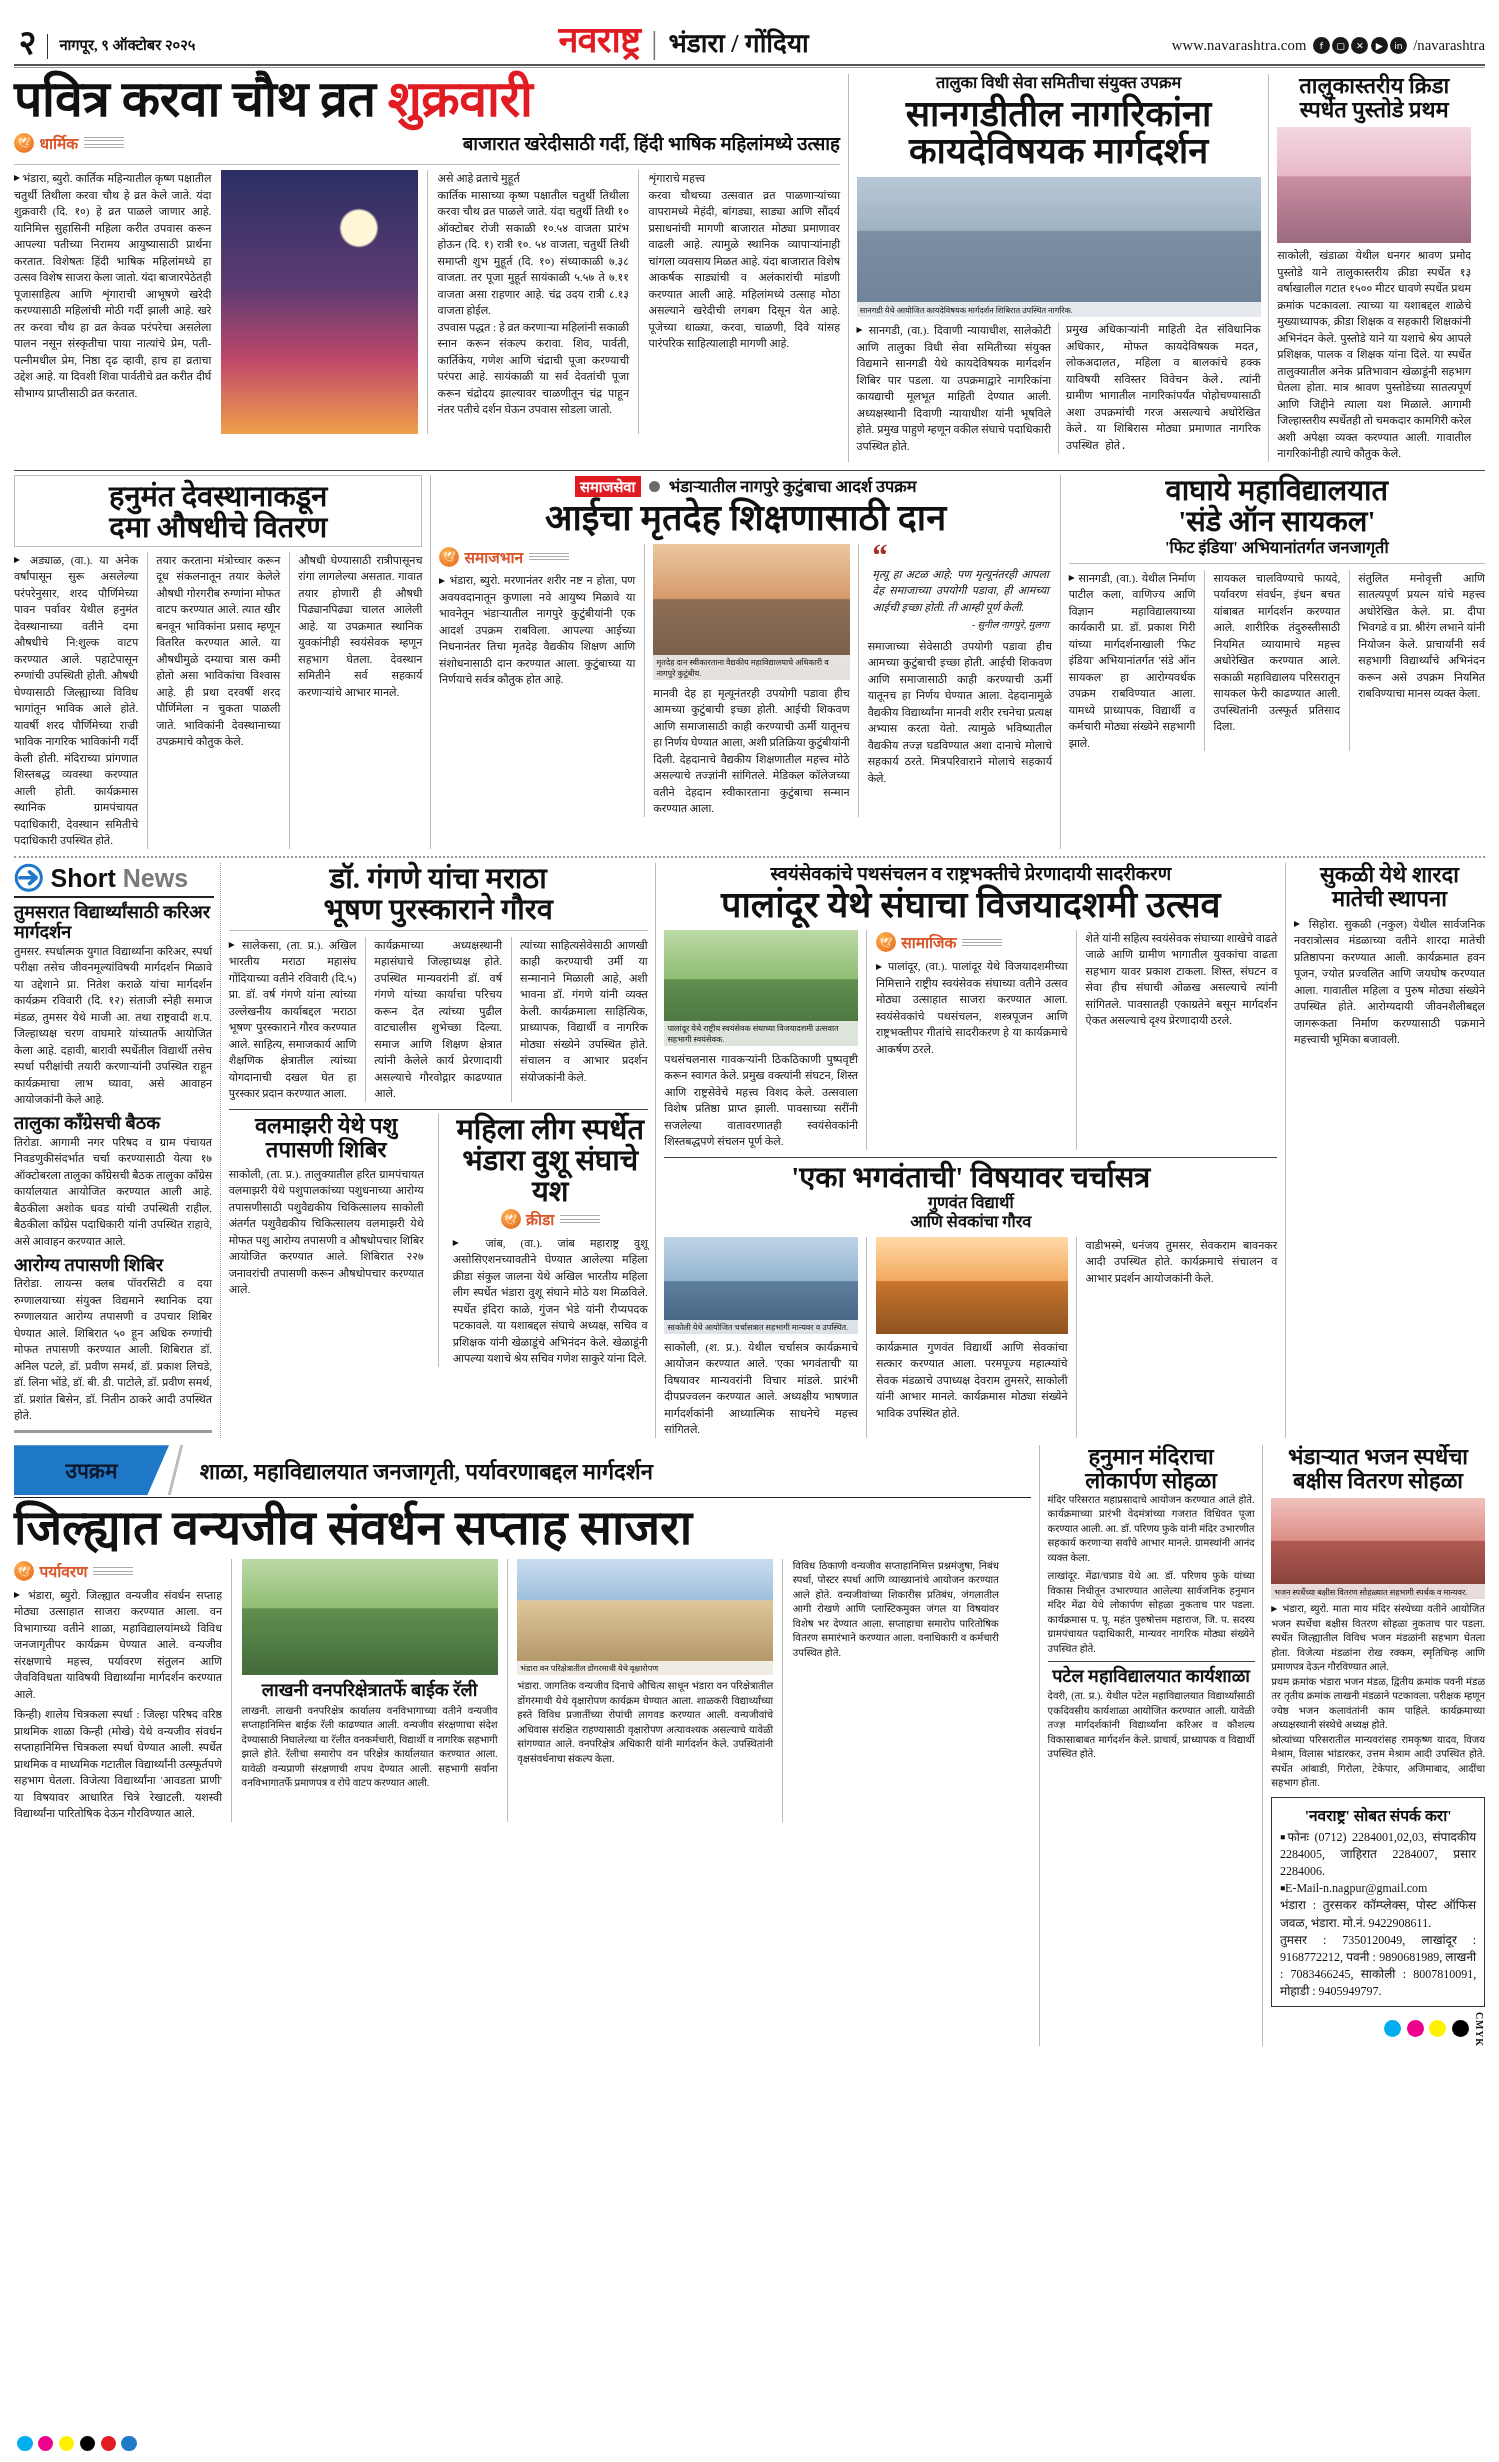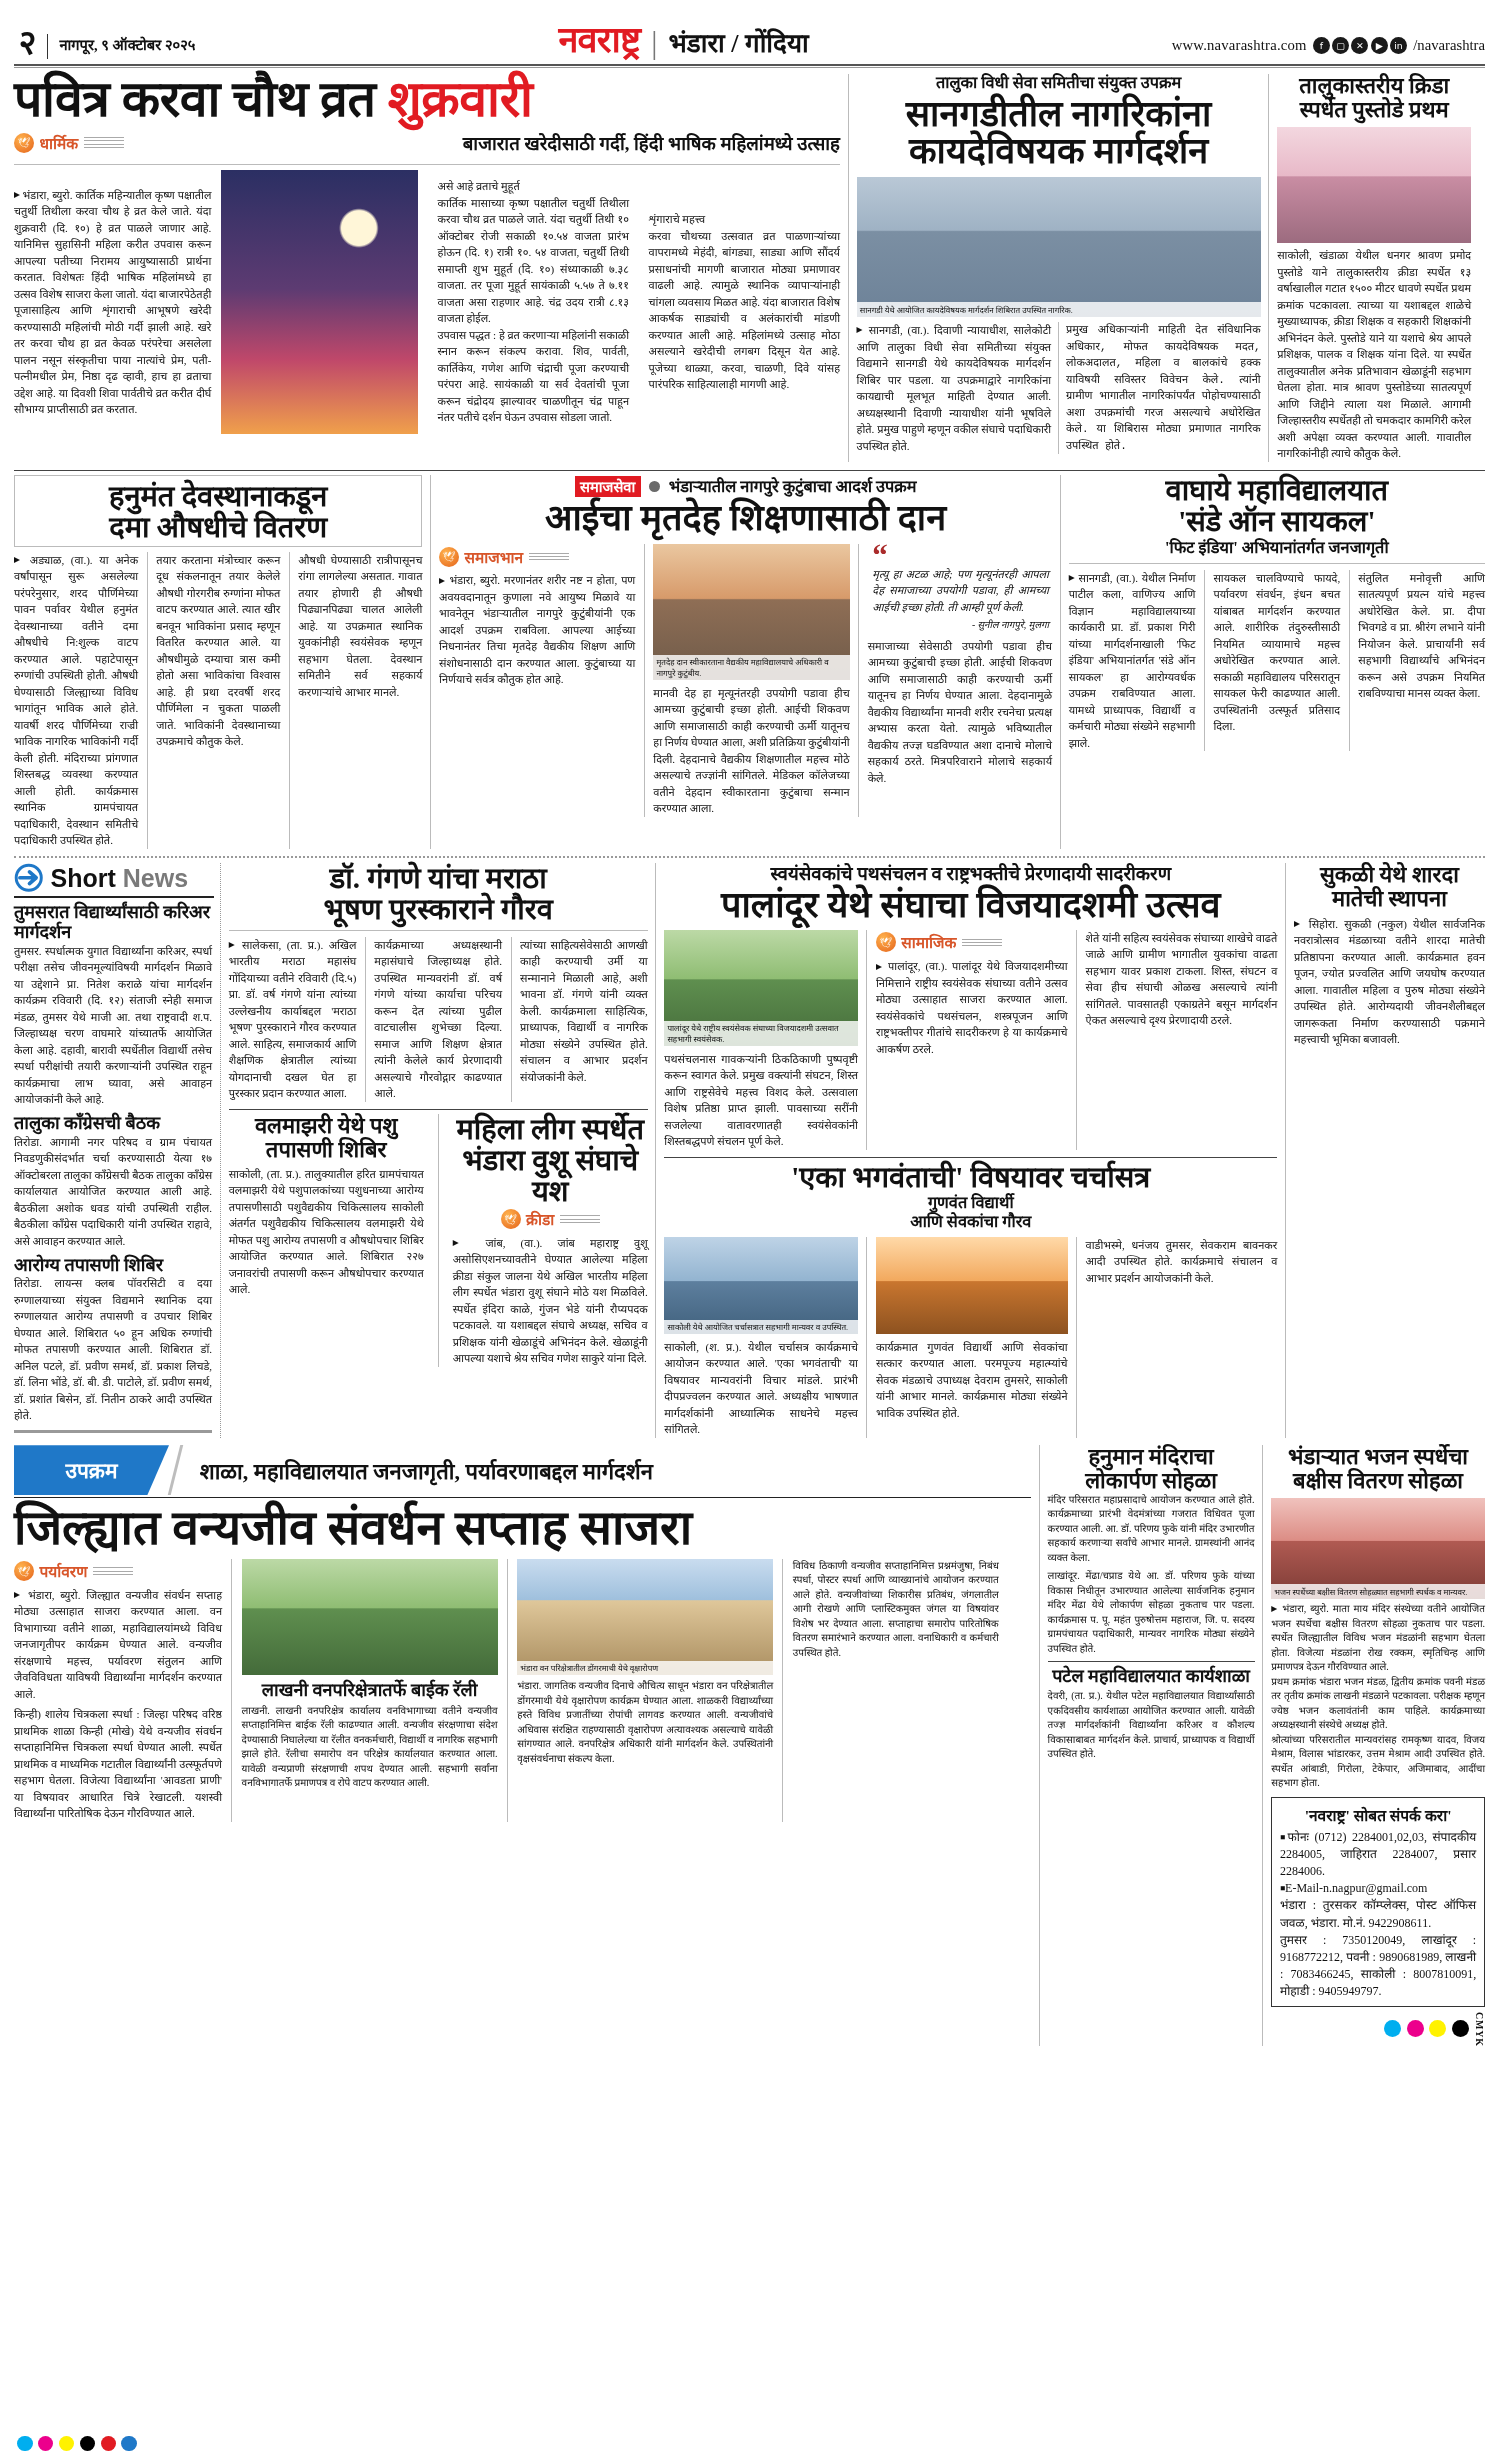--- a/index.html
+++ b/index.html
@@ -92,21 +92,21 @@
   .shortnews-hd{ display:flex; align-items:center; gap:7px; }
   .sn-arrow{ width:29.5px;height:29.5px; position:relative; }
   .sn-arrow svg{ width:29.5px;height:29.5px; display:block;}
   .sn-title{ font-size:25px; font-weight:900; font-family:"Liberation Sans",sans-serif; }
   .sn-title .g{ color:#7a7a7a; }
   .dotted-b{ border-right:1.6px dotted #999; }
   .dotted-t{ border-top:2.3px dotted #999; }
 
   
   .tabbar{ display:flex; align-items:stretch; height:50px; }
-  .tabbar .tab{ background:#1f78c8; color:#ffffff; font-size:21px; font-weight:800;
+  .tabbar .tab{ background:#1f78c8; color:#0f172a; font-size:21px; font-weight:800;
       display:flex; align-items:center; justify-content:center; width:155px;
       clip-path: polygon(0 0, 100% 0, 86% 100%, 0 100%); }
   .tabbar .slash{ width:26px; background:#fff; position:relative;}
   .tabbar .slash::before{content:""; position:absolute; left:4.7px; top:0; bottom:0; width:3.1px; background:#bdbdbd; transform:skewX(-14deg);}
   .tabbar .tabtext{ flex:1; display:flex; align-items:center; font-size:22px; font-weight:800; padding-left:4.7px;}
 
   
   .quote{ border-left:0; padding:3.1px 3.1px 3.1px 4.7px; }
   .quote .q{ font-size:31px; color:#aa2b2b; font-weight:900; line-height:.6; font-family:"Liberation Serif",serif;}
   .quote .t{ font-size:11px; line-height:1.5; font-style:italic; text-align:justify;}
@@ -169,21 +169,21 @@
               <i></i>
               <i></i>
               <i></i>
               <i></i>
             </span>
         </div>
         <div class="subhead" style="flex:1; text-align:right;">बाजारात खरेदीसाठी गर्दी, हिंदी भाषिक महिलांमध्ये उत्साह</div>
       </div>
       <div class="hr"></div>
 
-      <div class="cols" style="gap:9.3px;align-items:center;">
+      <div class="cols" style="gap:9.3px;">
         <div style="width:200px;">
           <p class="body-txt lead">भंडारा, ब्युरो. कार्तिक महिन्यातील कृष्ण पक्षातील चतुर्थी तिथीला करवा चौथ हे व्रत केले जाते. यंदा शुक्रवारी (दि. १०) हे व्रत पाळले जाणार आहे. यानिमित्त सुहासिनी महिला करीत उपवास करून आपल्या पतीच्या निरामय आयुष्यासाठी प्रार्थना करतात. विशेषतः हिंदी भाषिक महिलांमध्ये हा उत्सव विशेष साजरा केला जातो. यंदा बाजारपेठेतही पूजासाहित्य आणि शृंगाराची आभूषणे खरेदी करण्यासाठी महिलांची मोठी गर्दी झाली आहे. खरे तर करवा चौथ हा व्रत केवळ परंपरेचा असलेला पालन नसून संस्कृतीचा पाया नात्यांचे प्रेम, पती-पत्नीमधील प्रेम, निष्ठा दृढ व्हावी, हाच हा व्रताचा उद्देश आहे. या दिवशी शिवा पार्वतीचे व्रत करीत दीर्घ सौभाग्य प्राप्तीसाठी व्रत करतात.</p>
         </div>
         <div class="photo art-illus" style="width:200px;height:264px;"></div>
         <div class="vr"></div>
         <div style="width:194px;">
           <p class="body-txt" style="white-space:pre-line;">असे आहे व्रताचे मुहूर्त
 कार्तिक मासाच्या कृष्ण पक्षातील चतुर्थी तिथीला करवा चौथ व्रत पाळले जाते. यंदा चतुर्थी तिथी १० ऑक्टोबर रोजी सकाळी १०.५४ वाजता प्रारंभ होऊन (दि. १) रात्री १०. ५४ वाजता, चतुर्थी तिथी समाप्ती शुभ मुहूर्त (दि. १०) संध्याकाळी ७.३८ वाजता. तर पूजा मुहूर्त सायंकाळी ५.५७ ते ७.११ वाजता असा राहणार आहे. चंद्र उदय रात्री ८.१३ वाजता होईल.
 उपवास पद्धत : हे व्रत करणाऱ्या महिलांनी सकाळी स्नान करून संकल्प करावा. शिव, पार्वती, कार्तिकेय, गणेश आणि चंद्राची पूजा करण्याची परंपरा आहे. सायंकाळी या सर्व देवतांची पूजा करून चंद्रोदय झाल्यावर चाळणीतून चंद्र पाहून नंतर पतीचे दर्शन घेऊन उपवास सोडला जातो.</p>
         </div>

